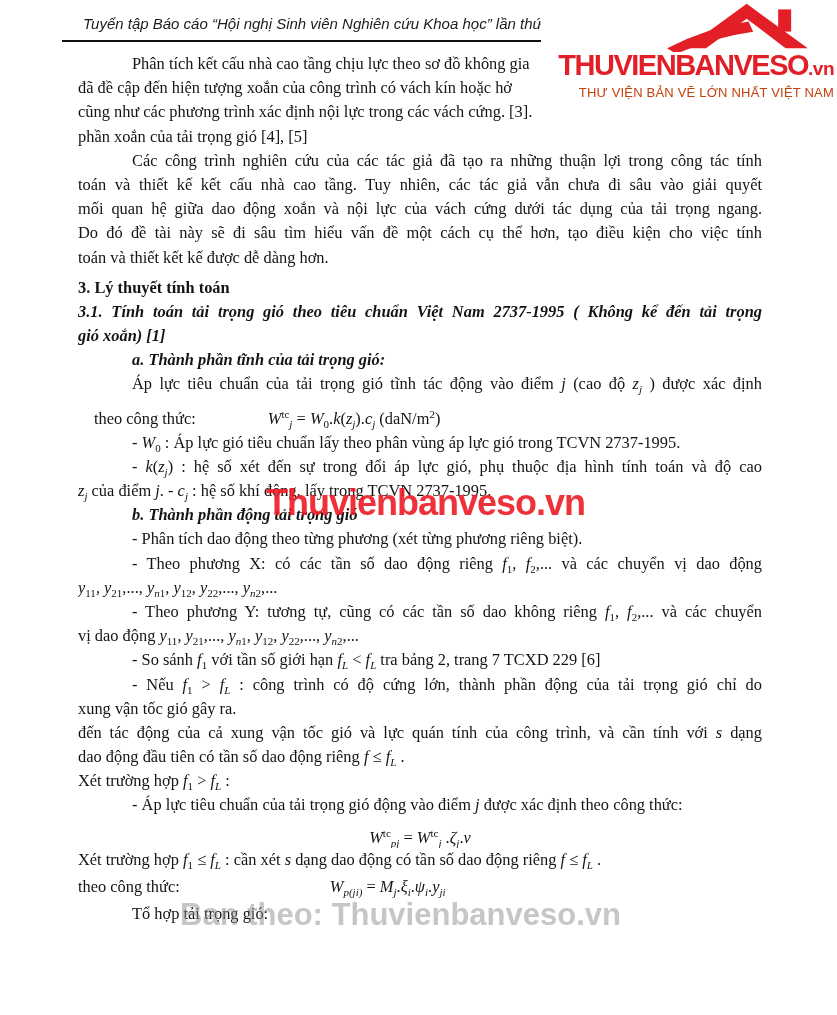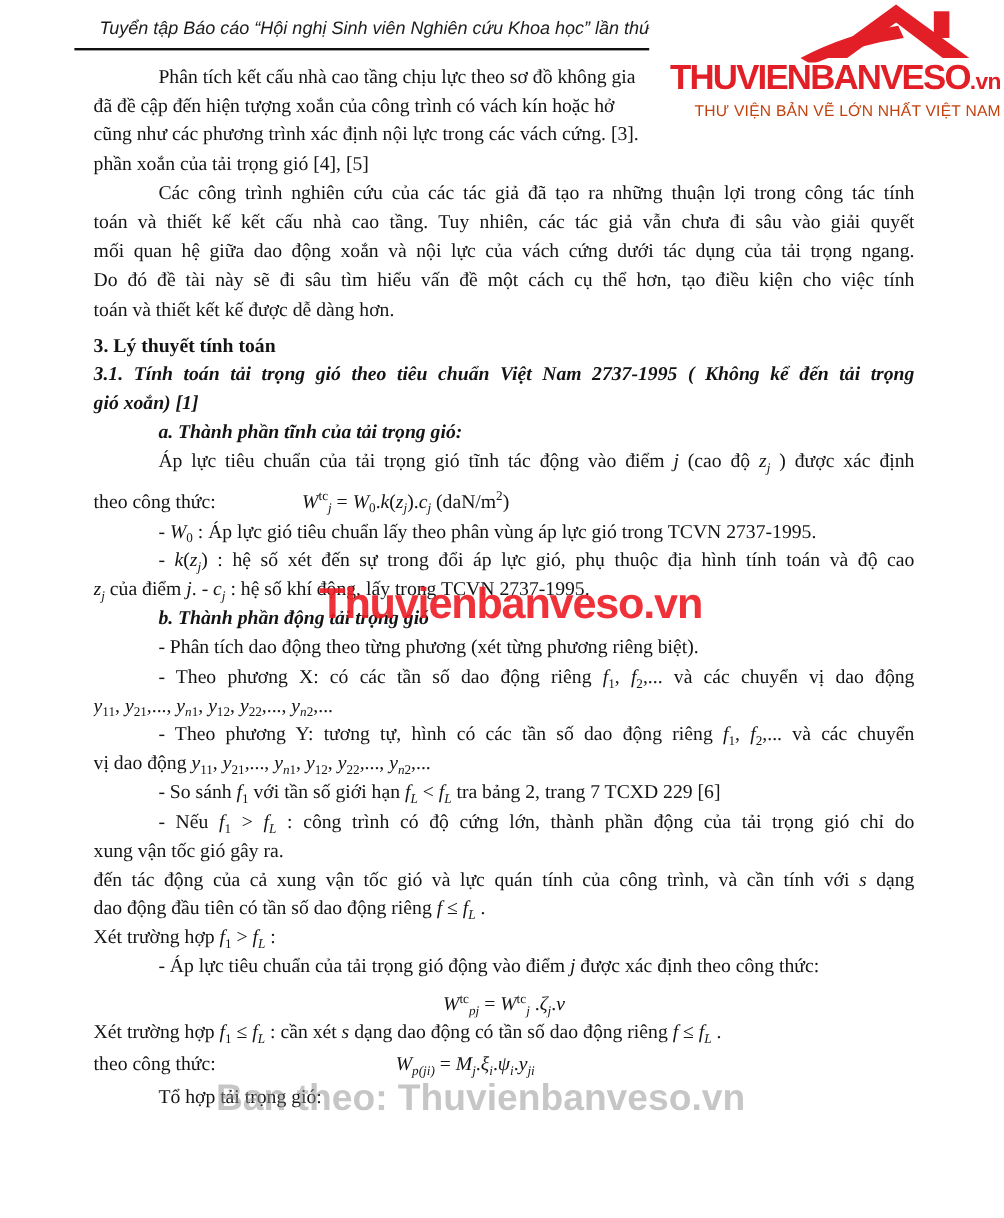--- a/index.html
+++ b/index.html
@@ -23,21 +23,21 @@
   .logo .brand{white-space:nowrap;font-weight:800;letter-spacing:-1.5px;
     font-size:29px;line-height:27px;color:#e21f26;padding-right:3px;}
   .logo .brand .tld{font-size:19px;letter-spacing:-0.5px;}
   .logo .tagline{white-space:nowrap;font-size:13px;line-height:17px;color:#c2410c;
     letter-spacing:0.2px;font-weight:500;padding-right:3px;margin-top:2px;}
   
   .doc-body{position:absolute;left:78px;top:52px;width:684px;z-index:1;}
   .line{font-size:16.4px;line-height:24.2px;height:24.2px;overflow:hidden;}
   .line.ind{text-indent:54px;}
   .line.just{text-align:justify;text-align-last:justify;}
-  .line.formula{height:34px;line-height:34px;}
+  .line.formula{height:34px;line-height:34px;margin-left:16px;}
   .line.formula2{height:30px;line-height:30px;}
   .line.center{text-align:left;text-align-last:center;}
   .line.mt6{margin-top:6px;}
   .run-t{}
   .run-i{font-style:italic;}
   .run-b{font-weight:bold;}
   .run-bi{font-weight:bold;font-style:italic;}
   .run-sub{font-size:11px;vertical-align:-4px;}
   .run-isub{font-size:11px;vertical-align:-4px;font-style:italic;}
   .run-sup{font-size:11px;vertical-align:6px;}
@@ -84,21 +84,21 @@
       <div class="line ind"><span class="run-bi">a. Thành phần tĩnh của tải trọng gió:</span></div>
       <div class="line ind just"><span class="run-t">Áp lực tiêu chuẩn của tải trọng gió tĩnh tác động vào điểm </span><span class="run-i">j</span><span class="run-t"> (cao độ </span><span class="run-i">z</span><span class="run-isub">j</span><span class="run-t"> ) được xác định</span></div>
       <div class="line formula"><span class="run-t">theo công thức:</span><span class="run-gap" style="width: 72px;"></span><span class="run-i">W</span><span class="run-sup">tc</span><span class="run-isub">j</span><span class="run-t"> = </span><span class="run-i">W</span><span class="run-sub">0</span><span class="run-t">.</span><span class="run-i">k</span><span class="run-t">(</span><span class="run-i">z</span><span class="run-isub">j</span><span class="run-t">).</span><span class="run-i">c</span><span class="run-isub">j</span><span class="run-t">  (daN/m</span><span class="run-sup">2</span><span class="run-t">)</span></div>
       <div class="line ind"><span class="run-t">- </span><span class="run-i">W</span><span class="run-sub">0</span><span class="run-t"> : Áp lực gió tiêu chuẩn lấy theo phân vùng áp lực gió trong TCVN 2737-1995.</span></div>
       <div class="line ind just"><span class="run-t">- </span><span class="run-i">k</span><span class="run-t">(</span><span class="run-i">z</span><span class="run-isub">j</span><span class="run-t">) : hệ số xét đến sự trong đổi áp lực gió, phụ thuộc địa hình tính toán và độ cao</span></div>
       <div class="line"><span class="run-i">z</span><span class="run-isub">j</span><span class="run-t">  của điểm </span><span class="run-i">j</span><span class="run-t">. - </span><span class="run-i">c</span><span class="run-isub">j</span><span class="run-t"> : hệ số khí động, lấy trong TCVN 2737-1995.</span></div>
       <div class="line ind"><span class="run-bi">b. Thành phần động tải trọng gió</span></div>
       <div class="line ind"><span class="run-t">- Phân tích dao động theo từng phương (xét từng phương riêng biệt).</span></div>
       <div class="line ind just"><span class="run-t">- Theo phương X: có các tần số dao động riêng </span><span class="run-i">f</span><span class="run-sub">1</span><span class="run-t">, </span><span class="run-i">f</span><span class="run-sub">2</span><span class="run-t">,... và các chuyển vị dao động</span></div>
       <div class="line"><span class="run-i">y</span><span class="run-sub">11</span><span class="run-t">, </span><span class="run-i">y</span><span class="run-sub">21</span><span class="run-t">,..., </span><span class="run-i">y</span><span class="run-isub">n</span><span class="run-sub">1</span><span class="run-t">, </span><span class="run-i">y</span><span class="run-sub">12</span><span class="run-t">, </span><span class="run-i">y</span><span class="run-sub">22</span><span class="run-t">,..., </span><span class="run-i">y</span><span class="run-isub">n</span><span class="run-sub">2</span><span class="run-t">,...</span></div>
-      <div class="line ind just"><span class="run-t">- Theo phương Y: tương tự, hình có các tần số dao động riêng </span><span class="run-i">f</span><span class="run-sub">1</span><span class="run-t">, </span><span class="run-i">f</span><span class="run-sub">2</span><span class="run-t">,... và các chuyển</span></div>
+      <div class="line ind just"><span class="run-t">- Theo phương Y: tương tự, cũng có các tần số dao không riêng </span><span class="run-i">f</span><span class="run-sub">1</span><span class="run-t">, </span><span class="run-i">f</span><span class="run-sub">2</span><span class="run-t">,... và các chuyển</span></div>
       <div class="line"><span class="run-t">vị dao động  </span><span class="run-i">y</span><span class="run-sub">11</span><span class="run-t">, </span><span class="run-i">y</span><span class="run-sub">21</span><span class="run-t">,..., </span><span class="run-i">y</span><span class="run-isub">n</span><span class="run-sub">1</span><span class="run-t">, </span><span class="run-i">y</span><span class="run-sub">12</span><span class="run-t">, </span><span class="run-i">y</span><span class="run-sub">22</span><span class="run-t">,..., </span><span class="run-i">y</span><span class="run-isub">n</span><span class="run-sub">2</span><span class="run-t">,...</span></div>
       <div class="line ind"><span class="run-t">- So sánh  </span><span class="run-i">f</span><span class="run-sub">1</span><span class="run-t">  với tần số giới hạn  </span><span class="run-i">f</span><span class="run-isub">L</span><span class="run-t"> &lt; </span><span class="run-i">f</span><span class="run-isub">L</span><span class="run-t">  tra bảng 2, trang 7 TCXD 229 [6]</span></div>
       <div class="line ind just"><span class="run-t">- Nếu   </span><span class="run-i">f</span><span class="run-sub">1</span><span class="run-t"> &gt; </span><span class="run-i">f</span><span class="run-isub">L</span><span class="run-t"> : công trình có độ cứng lớn, thành phần động của tải trọng gió chỉ do</span></div>
       <div class="line"><span class="run-t">xung vận tốc gió gây ra.</span></div>
       <div class="line just"><span class="run-t">đến tác động của cả xung vận tốc gió và lực quán tính của công trình, và cần tính với </span><span class="run-i">s</span><span class="run-t"> dạng</span></div>
       <div class="line"><span class="run-t">dao động đầu tiên có tần số dao động riêng  </span><span class="run-i">f</span><span class="run-t"> ≤ </span><span class="run-i">f</span><span class="run-isub">L</span><span class="run-t"> .</span></div>
       <div class="line"><span class="run-t">Xét trường hợp  </span><span class="run-i">f</span><span class="run-sub">1</span><span class="run-t"> &gt; </span><span class="run-i">f</span><span class="run-isub">L</span><span class="run-t"> :</span></div>
       <div class="line ind"><span class="run-t">- Áp lực tiêu chuẩn của tải trọng gió động vào điểm </span><span class="run-i">j</span><span class="run-t"> được xác định theo công thức:</span></div>
       <div class="line formula2 center"><span class="run-i">W</span><span class="run-sup">tc</span><span class="run-isub">pj</span><span class="run-t"> = </span><span class="run-i">W</span><span class="run-sup">tc</span><span class="run-isub">j</span><span class="run-t"> .</span><span class="run-i">ζ</span><span class="run-isub">j</span><span class="run-t">.</span><span class="run-i">ν</span></div>
       <div class="line"><span class="run-t">Xét trường hợp  </span><span class="run-i">f</span><span class="run-sub">1</span><span class="run-t"> ≤ </span><span class="run-i">f</span><span class="run-isub">L</span><span class="run-t"> : cần xét </span><span class="run-i">s</span><span class="run-t"> dạng dao động có tần số dao động riêng  </span><span class="run-i">f</span><span class="run-t"> ≤ </span><span class="run-i">f</span><span class="run-isub">L</span><span class="run-t"> .</span></div>

